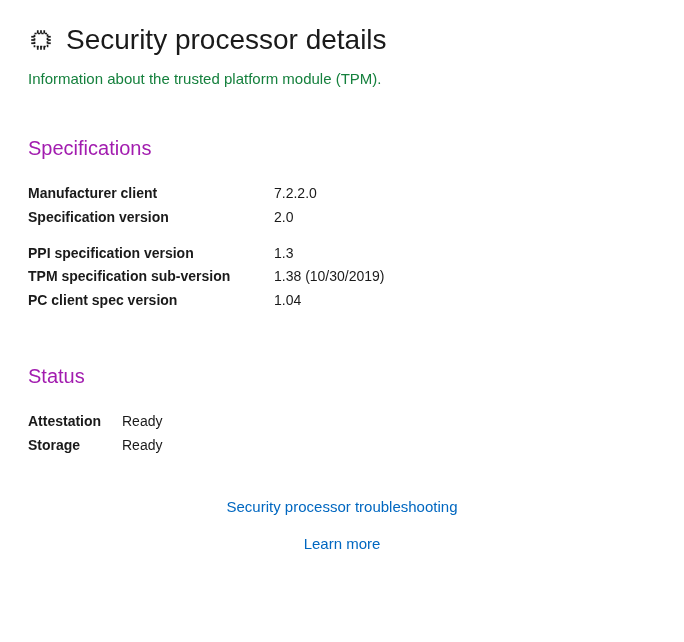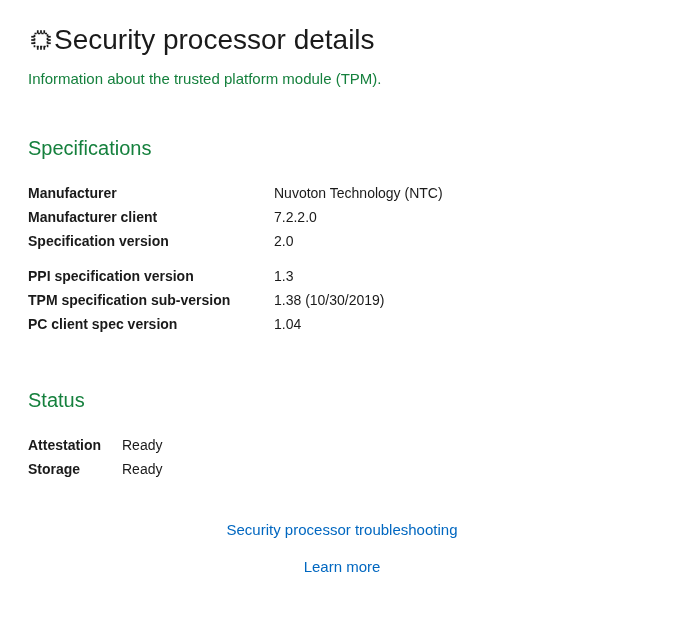--- a/index.html
+++ b/index.html
@@ -11,41 +11,42 @@
       font-family: "Segoe UI", -apple-system, BlinkMacSystemFont, sans-serif;
       background: #ffffff;
       color: #1a1a1a;
       padding: 24px 28px;
       width: 684px;
       height: 642px;
     }
     .header {
       display: flex;
       align-items: center;
+      gap: 12px;
       margin-bottom: 14px;
     }
     .header-icon {
       width: 26px;
       height: 26px;
       flex-shrink: 0;
     }
     .page-title {
       font-size: 28px;
       font-weight: 400;
       color: #1a1a1a;
     }
     .page-subtitle {
       font-size: 15px;
       color: #15803d;
       margin-bottom: 50px;
     }
     .section-title {
       font-size: 20px;
       font-weight: 400;
-      color: #15803d;
+      color: #a21caf;
       margin-bottom: 22px;
     }
     .spec-table {
       margin-bottom: 20px;
     }
     .spec-row {
       display: flex;
       line-height: 1.7;
     }
     .spec-label {
@@ -118,24 +119,20 @@
   </span>
   <h1 class="page-title">Security processor details</h1>
 </div>
 
 <p class="page-subtitle">Information about the trusted platform module (TPM).</p>
 
 <h2 class="section-title">Specifications</h2>
 
 <div class="spec-table">
   <div class="spec-row">
-    <div class="spec-label">Manufacturer</div>
-    <div class="spec-value">Nuvoton Technology (NTC)</div>
-  </div>
-  <div class="spec-row">
     <div class="spec-label">Manufacturer client</div>
     <div class="spec-value">7.2.2.0</div>
   </div>
   <div class="spec-row">
     <div class="spec-label">Specification version</div>
     <div class="spec-value">2.0</div>
   </div>
   <div class="spec-group-gap"></div>
   <div class="spec-row">
     <div class="spec-label">PPI specification version</div>

